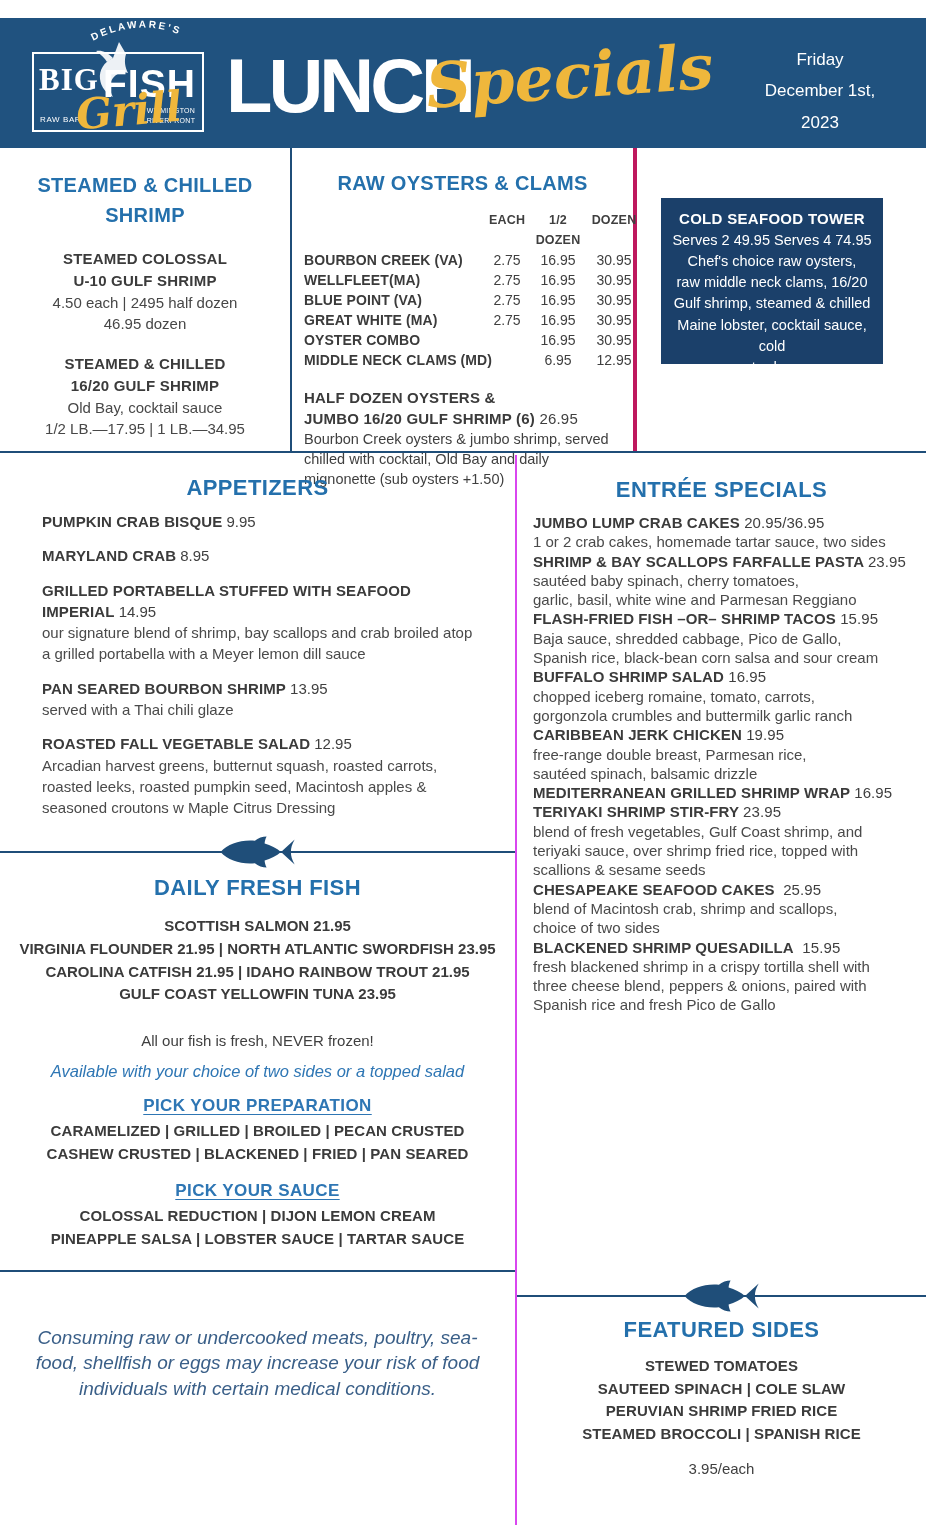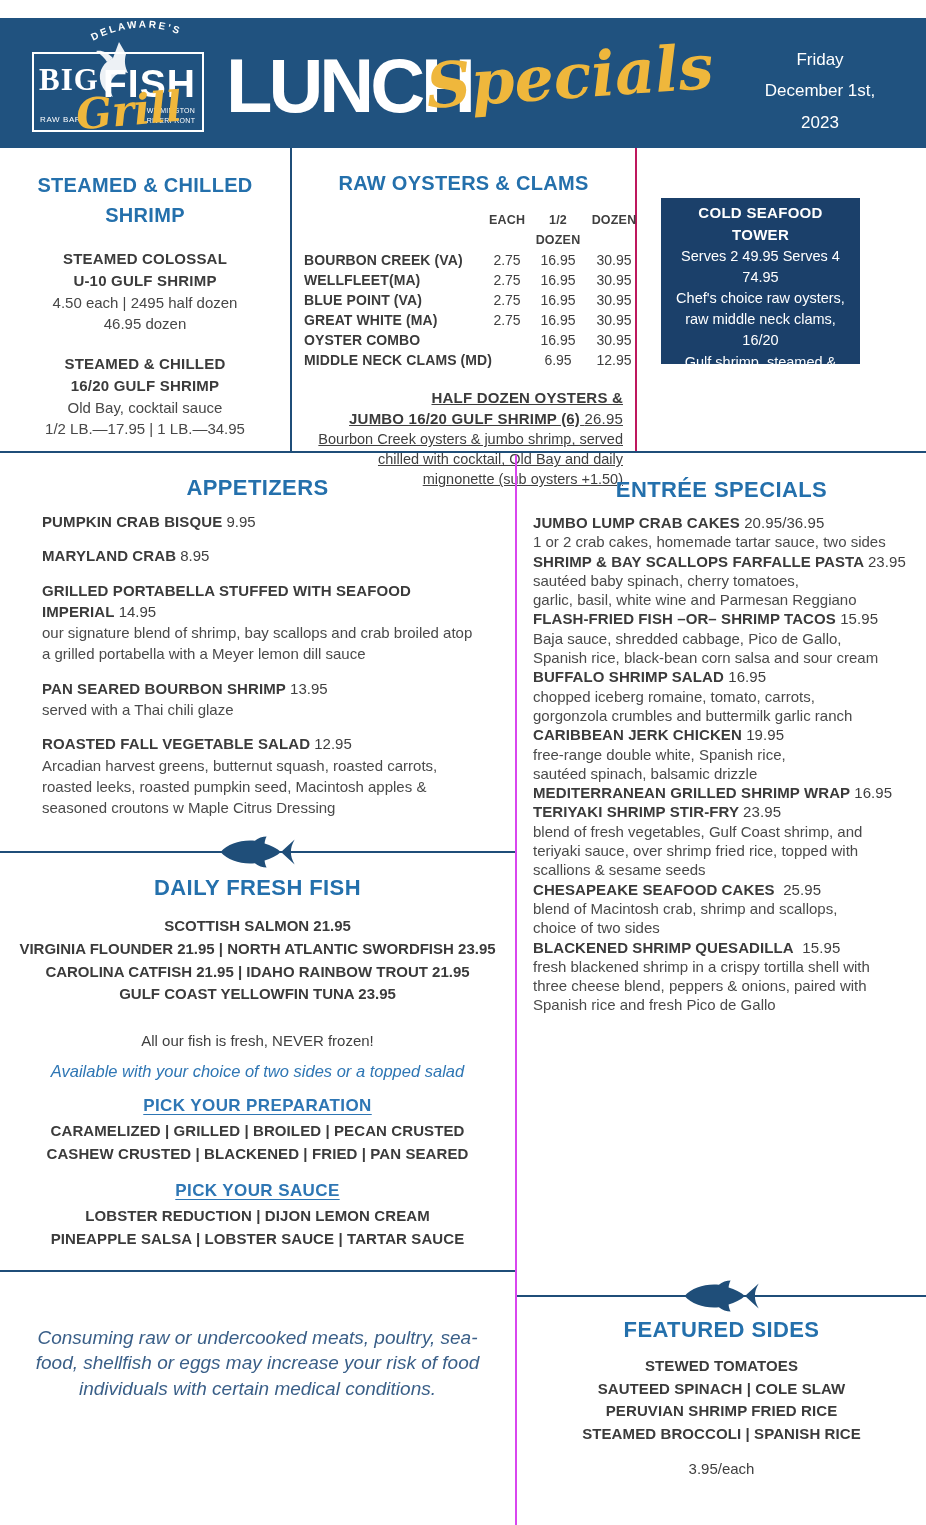--- a/index.html
+++ b/index.html
@@ -20,36 +20,36 @@
               font-size:42px;color:#efb73c;transform:rotate(-5deg);}
   .lunch{position:absolute;left:226px;top:30px;font-size:76px;font-weight:800;letter-spacing:-4px;color:#fff;line-height:1;}
   .specials{position:absolute;left:426px;top:22px;font-family:"DejaVu Serif",serif;font-style:italic;font-weight:700;
             font-size:62px;color:#efb73c;transform:rotate(-4deg);}
   .dateblock{position:absolute;right:36px;top:26px;width:140px;text-align:center;color:#fff;font-size:17px;line-height:1.85;}
 
   
   .top-grid{position:absolute;top:148px;left:0;width:926px;height:305px;display:flex;border-bottom:2px solid #1f4e79;box-sizing:border-box;}
   .col{box-sizing:border-box;}
   .shrimp-col{width:292px;border-right:2px solid #1f4e79;padding:22px 16px 0;text-align:center;}
-  .oyster-col{width:345px;border-right:2px solid #be185d;padding:20px 12px 4px;}
+  .oyster-col{width:345px;border-right:4px solid #be185d;padding:20px 12px 4px;}
   .tower-col{flex:1;position:relative;}
   .sec-title{margin:0;font-size:20px;font-weight:600;color:#2470ac;line-height:1.5;letter-spacing:.3px;}
   .cblock{margin-top:18px;font-size:15px;line-height:1.45;}
   .strongline{font-weight:600;color:#3b3b3b;letter-spacing:.2px;}
   .softline{font-weight:400;color:#474747;}
 
   .oy-table{margin-top:12px;display:grid;grid-template-columns:182px 42px 60px 52px;font-size:14px;line-height:20px;}
   .oy-h{font-size:12.5px;font-weight:600;text-align:center;letter-spacing:.2px;}
   .oy-name{font-weight:600;color:#3b3b3b;letter-spacing:.1px;white-space:nowrap;}
   .oy-num{text-align:center;font-weight:400;}
-  .combo{margin-top:18px;text-align:right;font-size:14.5px;line-height:1.38;text-decoration:underline;}
+  .combo{margin-top:18px;text-align:left;font-size:14.5px;line-height:1.38;}
   .combo .strongline{font-size:15px;}
 
-  .tower{position:absolute;left:24px;top:50px;width:199px;height:166px;background:#1b406a;color:#fff;
-         text-align:center;padding:4px 8px;box-sizing:border-box;font-size:14.5px;line-height:1.46;}
+  .tower{position:absolute;left:24px;top:50px;width:222px;height:166px;background:#1b406a;color:#fff;
+         text-align:center;padding:10px 8px;box-sizing:border-box;font-size:14.5px;line-height:1.46;}
   .tower-title{font-weight:600;letter-spacing:.3px;font-size:15px;}
 
   
   .bottom{position:absolute;top:455px;left:0;width:926px;height:1070px;display:flex;}
   .left-col{width:517px;border-right:2px solid #d946ef;box-sizing:border-box;position:relative;}
   .right-col{flex:1;position:relative;}
   .big-title{margin:0;text-align:center;font-size:22px;font-weight:600;color:#2470ac;letter-spacing:.4px;}
   .left-col .big-title{padding-top:20px;}
   .right-col .big-title{padding-top:22px;}
 
@@ -249,21 +249,21 @@
           </div>
         <div class="note">All our fish is fresh, NEVER frozen!</div>
         <div class="choice">Available with your choice of two sides or a topped salad</div>
         <div class="pick-title"><span>PICK YOUR PREPARATION</span></div>
         <div class="center-lines strong pick-lines">
             <div>CARAMELIZED | GRILLED | BROILED | PECAN CRUSTED</div>
             <div>CASHEW CRUSTED | BLACKENED | FRIED | PAN SEARED</div>
           </div>
         <div class="pick-title"><span>PICK YOUR SAUCE</span></div>
         <div class="center-lines strong pick-lines">
-            <div>LOBSTER REDUCTION | DIJON LEMON CREAM</div>
+            <div>COLOSSAL REDUCTION | DIJON LEMON CREAM</div>
             <div>PINEAPPLE SALSA | LOBSTER SAUCE  | TARTAR SAUCE</div>
           </div>
         <div class="plain-divider"></div>
         <div class="disclaimer">
             <div>Consuming raw or undercooked meats, poultry, sea-</div>
             <div>food, shellfish or eggs may increase your risk of food</div>
             <div>individuals with certain medical conditions.</div>
           </div>
       </div>
     </div>
@@ -294,21 +294,21 @@
         <div class="e-item">
           <div class="e-name"><span>BUFFALO SHRIMP SALAD</span> <span class="i-price">16.95</span></div>
           <div class="e-desc">
               <div>chopped iceberg romaine, tomato, carrots,</div>
               <div>gorgonzola crumbles and buttermilk garlic ranch</div>
             </div>
         </div>
         <div class="e-item">
           <div class="e-name"><span>CARIBBEAN JERK CHICKEN</span> <span class="i-price">19.95</span></div>
           <div class="e-desc">
-              <div>free-range double white, Spanish rice,</div>
+              <div>free-range double breast, Parmesan rice,</div>
               <div>sautéed spinach, balsamic drizzle</div>
             </div>
         </div>
         <div class="e-item">
           <div class="e-name"><span>MEDITERRANEAN GRILLED SHRIMP WRAP</span> <span class="i-price">16.95</span></div>
         </div>
         <div class="e-item">
           <div class="e-name"><span>TERIYAKI SHRIMP STIR-FRY</span> <span class="i-price">23.95</span></div>
           <div class="e-desc">
               <div>blend of fresh vegetables, Gulf Coast shrimp, and</div>

